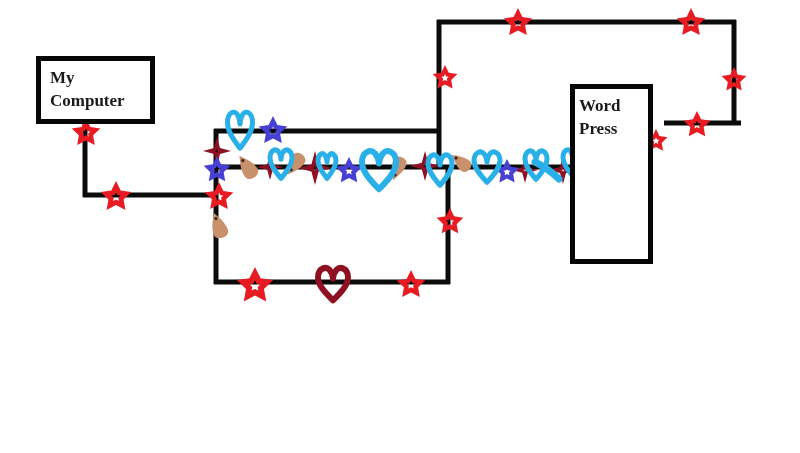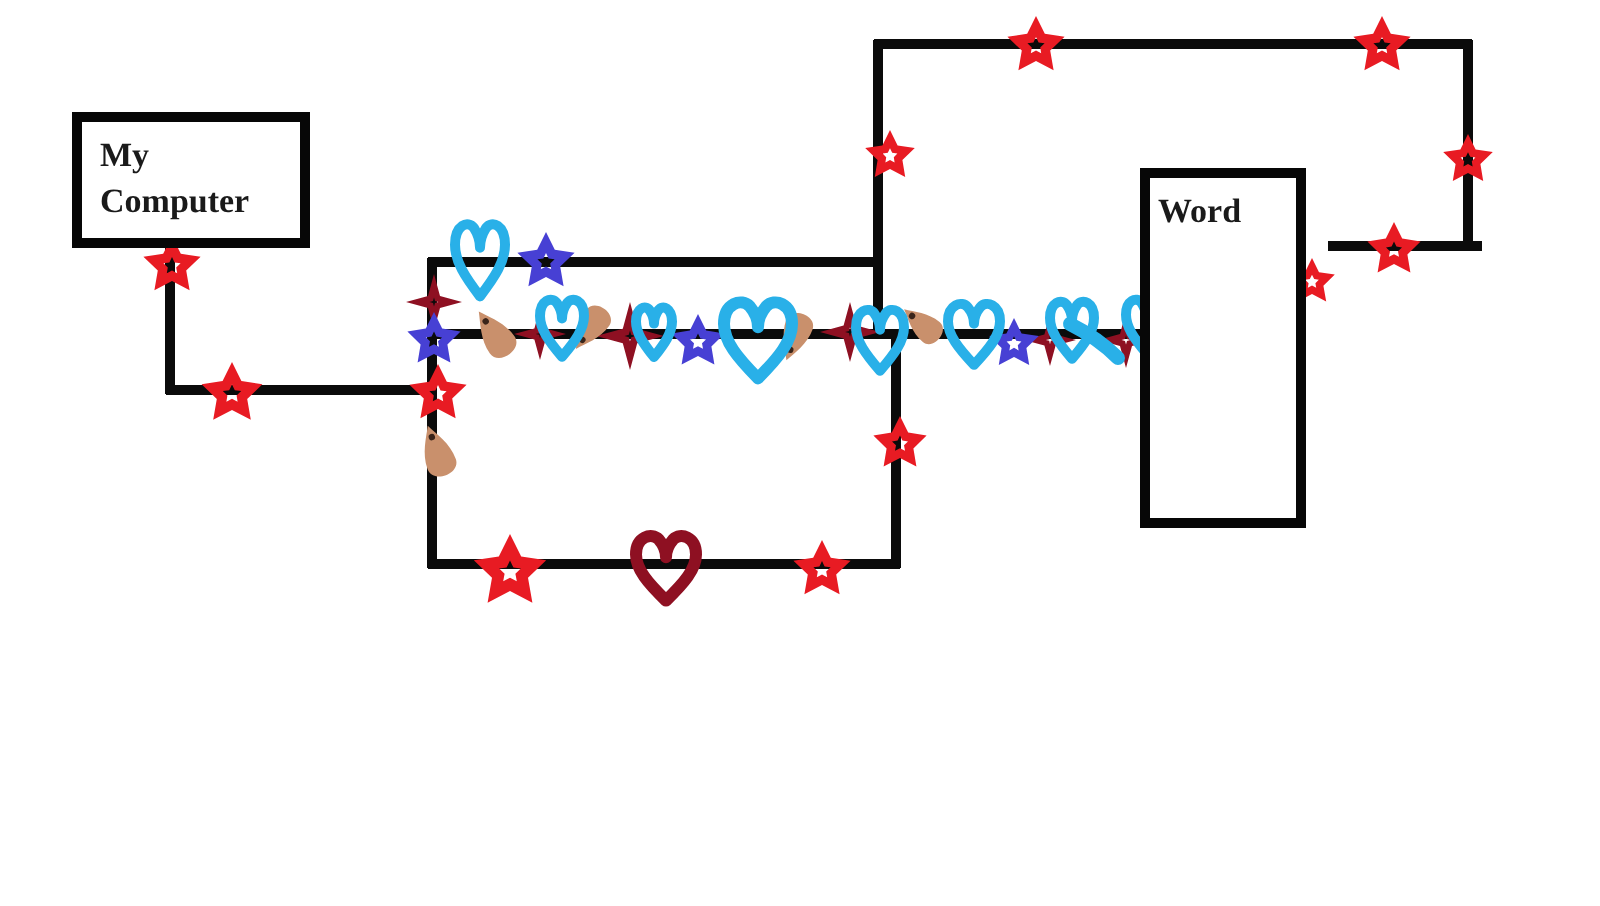--- a/index.html
+++ b/index.html
@@ -87,15 +87,16 @@
       <path d="M535,162 Q549,169 559,179" fill="none" stroke="#29b0e8" stroke-width="7" stroke-linecap="round"></path>
     </svg>
 
   <div class="node" id="node-my-computer">
     <div class="ln">My</div>
     <div class="ln">Computer</div>
   </div>
 
   <div class="node" id="node-wordpress">
     <div class="ln">Word</div>
+    <div class="ln">Press</div>
   </div>
 
 </div>
 
 </body></html>

